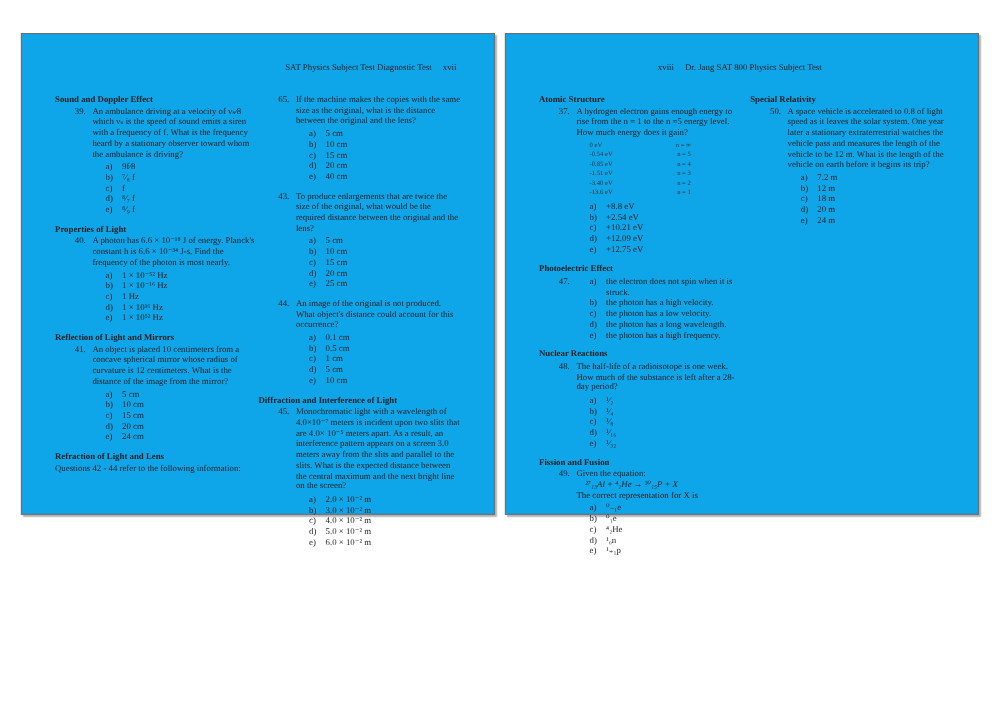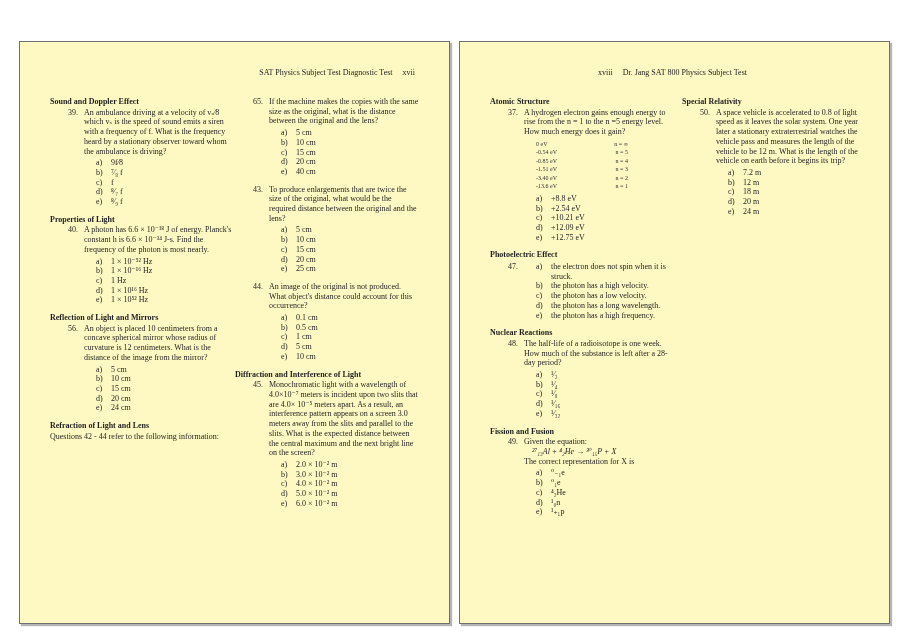--- a/index.html
+++ b/index.html
@@ -1,19 +1,19 @@
 <!DOCTYPE html>
 <html><head>
 <meta charset="utf-8">
 <style>
   * { margin:0; padding:0; box-sizing:border-box; }
   html,body { width:910px; height:644px; background:#ffffff; overflow:hidden;
     font-family:"Liberation Serif", "DejaVu Serif", serif; color:#1e1e1e; }
   .spread { position:relative; width:910px; height:644px; }
-  .page { position:absolute; top:41px; width:431px; height:583px; background:#fef9c3;
+  .page { position:absolute; top:30px; width:431px; height:438px; background:#0ea5e9;
     border:1px solid #6f6f6f; box-shadow:2px 2px 1px #b4b4b4; }
   .page.left  { left:19px; }
   .page.right { left:459px; }
   .pg-header { position:absolute; top:26px; font-size:8px; line-height:10px; color:#222; }
   .page.left  .pg-header { left:30px; width:365px; text-align:right; }
   .page.right .pg-header { left:30px; width:365px; text-align:center; }
   .page.left  .pg-header .pgnum { margin-left:10px; }
   .page.right .pg-header .pgnum { margin-right:10px; }
   .col { position:absolute; top:55px; width:185px; font-size:8px; line-height:9.7px; }
   .col.c0 { left:30px; }
@@ -92,21 +92,21 @@
               <span class="otext">1 × 10¹⁶ Hz</span>
             </div>
             <div class="opt">
               <span class="letter">e)</span>
               <span class="otext">1 × 10⁵² Hz</span>
             </div>
           </div>
         </div>
         <div class="heading">Reflection of Light and Mirrors</div>
         <div class="q">
-          <span class="qnum">56.</span>
+          <span class="qnum">41.</span>
           <div class="qtext">An object is placed 10 centimeters from a concave spherical mirror whose radius of curvature is 12 centimeters. What is the distance of the image from the mirror?</div>
           <div class="opts">
             <div class="opt">
               <span class="letter">a)</span>
               <span class="otext">5 cm</span>
             </div>
             <div class="opt">
               <span class="letter">b)</span>
               <span class="otext">10 cm</span>
             </div>

